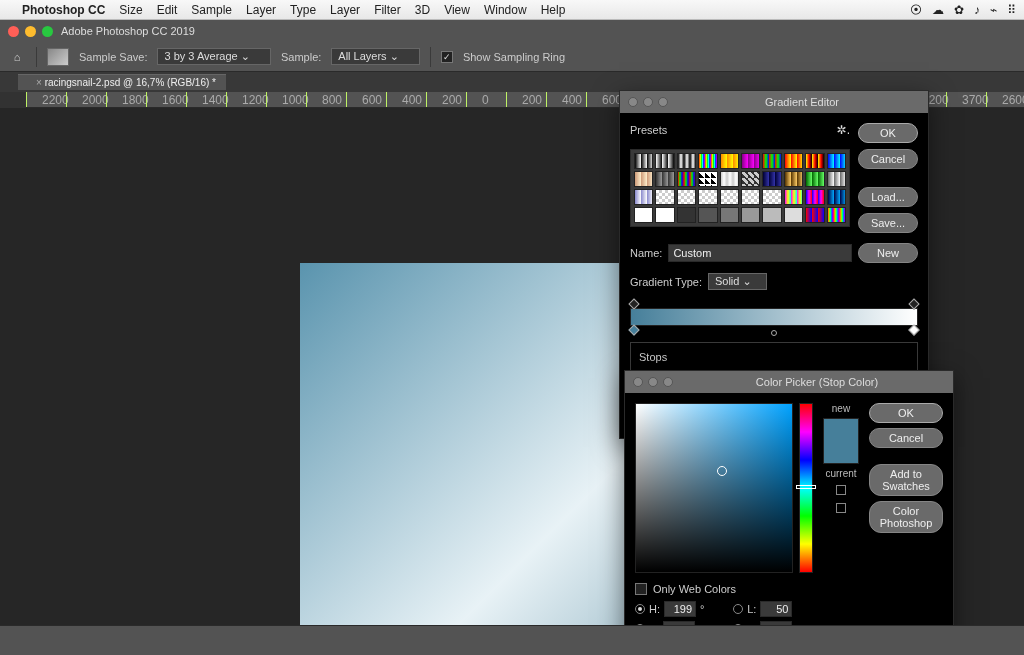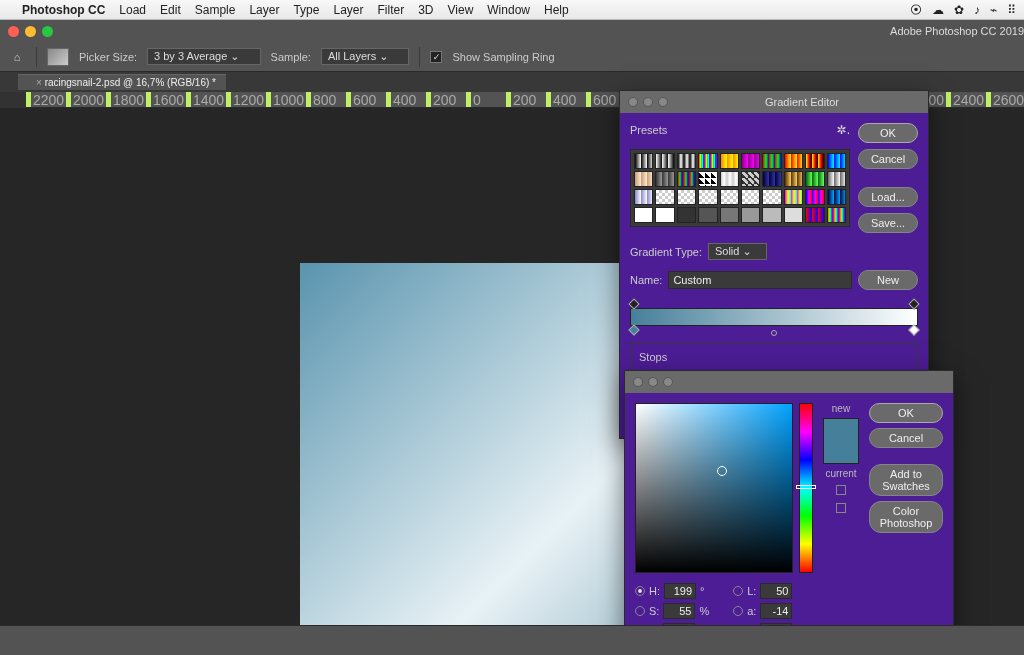--- a/index.html
+++ b/index.html
@@ -10,53 +10,53 @@
 .mac-menubar .apple { font-size: 14px; }
 .mac-menubar .app-name { font-weight: 600; }
 .mac-menubar .spacer { flex: 1; }
 .mac-menubar .tray { display: flex; gap: 10px; font-size: 12px; }
 
 
 .app-titlebar { height: 22px; background: #535353; display: flex; align-items: center; color: #ddd; font-size: 11px; }
 .traffic { display: flex; gap: 6px; padding: 0 8px; align-items: center; }
 .traffic span { width: 11px; height: 11px; border-radius: 50%; display: inline-block; }
 .tr-r { background:#ff5f57; } .tr-y{background:#febc2e;} .tr-g{background:#28c840;}
-.app-titlebar .title { flex:1; text-align:right; }
+.app-titlebar .title { flex:1; text-align:left; }
 
 
 .options-bar { height: 30px; background: #535353; border-bottom: 1px solid #2a2a2a; display: flex; align-items: center; gap: 10px; padding: 0 8px; }
 .opt-home { width:18px; height:18px; display:flex; align-items:center; justify-content:center; }
 .opt-sep { width:1px; height:20px; background:#3a3a3a; }
 .opt-icon { width:22px; height:18px; background:#3a3a3a; border:1px solid #666; }
 .opt-label { color:#ccc; }
 .opt-select { background:#3a3a3a; border:1px solid #666; color:#ddd; padding:1px 20px 1px 6px; font-size:11px; position:relative; }
 .opt-checkbox { width:12px; height:12px; background:#222; border:1px solid #777; display:inline-flex; align-items:center; justify-content:center; font-size:9px; color:#ddd; }
 
 
 .tab-bar { height: 20px; background: #383838; display:flex; align-items:center; padding-left: 18px; }
 .doc-tab { background:#535353; padding:2px 10px; font-size:10px; color:#eee; border-top:1px solid #666; }
 .doc-tab .x { margin-left:8px; color:#aaa; }
 
 
 .ruler-h { height:16px; background:#535353; border-bottom:1px solid #2a2a2a; display:flex; overflow:hidden; margin-left:26px; }
-.ruler-h div { width:40px; flex:0 0 40px; border-left:5px solid #bef264; font-size:14px; color:#aaa; padding-left:2px; line-height:16px; }
+.ruler-h div { width:40px; flex:0 0 40px; border-left:1px solid #bef264; font-size:12px; color:#aaa; padding-left:15px; line-height:16px; }
 
 
 .workspace { position:absolute; top:108px; left:0; right:0; bottom:30px; background:#262626; }
 .toolbox { position:absolute; top:108px; left:0; width:26px; bottom:30px; background:#535353; display:flex; flex-direction:column; align-items:center; padding-top:4px; gap:2px; }
 .tool { width:22px; height:20px; display:flex; align-items:center; justify-content:center; color:#ddd; font-size:13px; }
 .tool.active { background:#1473e6; }
 .swatches { margin-top:6px; position:relative; width:22px; height:22px; }
 .swatch-fg { position:absolute; top:0; left:0; width:14px; height:14px; background:#fff; border:1px solid #888; }
 .swatch-bg { position:absolute; bottom:0; right:0; width:14px; height:14px; background:#000; border:1px solid #888; }
 
 .canvas { position:absolute; left:300px; top:155px; width:620px; height:420px; background:linear-gradient(135deg,#5a94ae 0%, #e8f2f6 50%, #4d8299 100%); }
 
 
-.dialog { position:absolute; background:#4c1d95; border:1px solid #2a2a2a; box-shadow:0 8px 24px rgba(0,0,0,.5); }
+.dialog { position:absolute; background:#000000; border:1px solid #2a2a2a; box-shadow:0 8px 24px rgba(0,0,0,.5); }
 .dialog-titlebar { height:22px; background:#6a6a6a; display:flex; align-items:center; font-size:11px; color:#ddd; }
 .dialog-titlebar .dtraffic { display:flex; gap:5px; padding:0 8px; }
 .dialog-titlebar .dtraffic span { width:10px; height:10px; border-radius:50%; background:#888; border:1px solid #555; }
 .dialog-titlebar .dtitle { flex:1; text-align:center; }
 
 #gradient-editor { left:619px; top:90px; width:310px; }
 .ge-body { padding:10px; }
 .ge-row { display:flex; gap:8px; }
 .ge-presets-wrap { flex:1; }
 .ge-presets-head { display:flex; justify-content:space-between; align-items:center; margin-bottom:12px; font-size:11px; }
@@ -111,21 +111,21 @@
 .cp-webonly { display:flex; align-items:center; gap:6px; padding:0 10px 6px; font-size:11px; color:#ccc; }
 
 .statusbar { position:absolute; bottom:0; left:0; right:0; height:30px; background:#535353; border-top:1px solid #2a2a2a; }
 </style>
 </head>
 <body>
 
 <div class="mac-menubar">
   <span class="apple"></span>
   <span class="app-name">Photoshop CC</span>
-  <span>Load</span>
+  <span>Size</span>
   <span>Edit</span>
   <span>Sample</span>
   <span>Layer</span>
   <span>Type</span>
   <span>Layer</span>
   <span>Filter</span>
   <span>3D</span>
   <span>View</span>
   <span>Window</span>
   <span>Help</span>
@@ -146,21 +146,21 @@
       <span class="tr-y"></span>
       <span class="tr-g"></span>
     </div>
   <div class="title">Adobe Photoshop CC 2019</div>
 </div>
 
 <div class="options-bar">
   <div class="opt-home">⌂</div>
   <div class="opt-sep"></div>
   <div class="opt-icon" style="background:linear-gradient(135deg,#888,#ccc)"></div>
-  <span class="opt-label">Picker Size:</span>
+  <span class="opt-label">Sample Save:</span>
   <span class="opt-select"><span>3 by 3 Average</span> ⌄</span>
   <span class="opt-label">Sample:</span>
   <span class="opt-select"><span>All Layers</span> ⌄</span>
   <div class="opt-sep"></div>
   <span class="opt-checkbox">✓</span>
   <span>Show Sampling Ring</span>
 </div>
 
 <div class="tab-bar">
   <div class="doc-tab">
@@ -186,21 +186,21 @@
     <div>400</div>
     <div>600</div>
     <div>800</div>
     <div>1000</div>
     <div>1200</div>
     <div>1400</div>
     <div>1600</div>
     <div>1800</div>
     <div>2000</div>
     <div>2200</div>
-    <div>2400</div>
+    <div>3700</div>
     <div>2600</div>
   </div>
 
 <div class="toolbox" id="toolbox">
     <div class="tool">↖</div>
     <div class="tool">⬚</div>
     <div class="tool">◿</div>
     <div class="tool">✂</div>
     <div class="tool">▨</div>
     <div class="tool active">✎</div>
@@ -291,28 +291,28 @@
       <div class="ge-buttons">
         <div class="ps-btn primary">OK</div>
         <div class="ps-btn">Cancel</div>
         <div style="height:6px"></div>
         <div class="ps-btn">Load...</div>
         <div class="ps-btn">Save...</div>
       </div>
     </div>
 
     <div class="ge-field-row">
-      <label>Gradient Type:</label>
-      <span class="ps-dd"><span>Solid</span> ⌄</span>
-    </div>
-
-    <div class="ge-field-row">
       <label>Name:</label>
       <input class="ps-input" value="Custom" style="">
       <div class="ps-btn" style="width:60px">New</div>
+    </div>
+
+    <div class="ge-field-row">
+      <label>Gradient Type:</label>
+      <span class="ps-dd"><span>Solid</span> ⌄</span>
     </div>
 
     <div class="grad-bar-wrap">
       <div class="grad-stops-top">
         <span class="stop-marker" style="left:0"></span>
         <span class="stop-marker" style="right:0"></span>
       </div>
       <div class="grad-bar"></div>
       <div class="grad-stops-bot">
         <span class="stop-marker" style="left:0;background:#467f9a"></span>
@@ -348,20 +348,21 @@
   </div>
 </div>
 
 <div class="dialog" id="color-picker">
   <div class="dialog-titlebar">
     <div class="dtraffic">
         <span></span>
         <span></span>
         <span></span>
       </div>
+    <div class="dtitle">Color Picker (Stop Color)</div>
   </div>
   <div class="cp-body">
     <div class="cp-left">
       <div class="cp-field">
           <div class="marker"></div>
         </div>
       <div class="cp-hue">
           <div class="hmark"></div>
         </div>
     </div>
@@ -377,20 +378,24 @@
     </div>
     <div class="cp-right">
       <div class="ps-btn primary">OK</div>
       <div class="ps-btn">Cancel</div>
       <div style="height:6px"></div>
       <div class="ps-btn">Add to Swatches</div>
       <div class="ps-btn">Color Photoshop</div>
     </div>
   </div>
 
+  <div class="cp-webonly">
+    <span class="opt-checkbox"></span>
+    <span>Only Web Colors</span>
+  </div>
 
   <div class="cp-values">
     <div class="cp-col">
       <div class="cp-val-row"><span class="cp-radio on"></span> H: <input value="199" style=""> <span>°</span></div>
       <div class="cp-val-row"><span class="cp-radio"></span> S: <input value="55" style=""> <span>%</span></div>
       <div class="cp-val-row"><span class="cp-radio"></span> B: <input value="60" style=""> <span>%</span></div>
 
     </div>
     <div class="cp-col">
       <div class="cp-val-row"><span class="cp-radio"></span> L: <input value="50" style=""></div>

